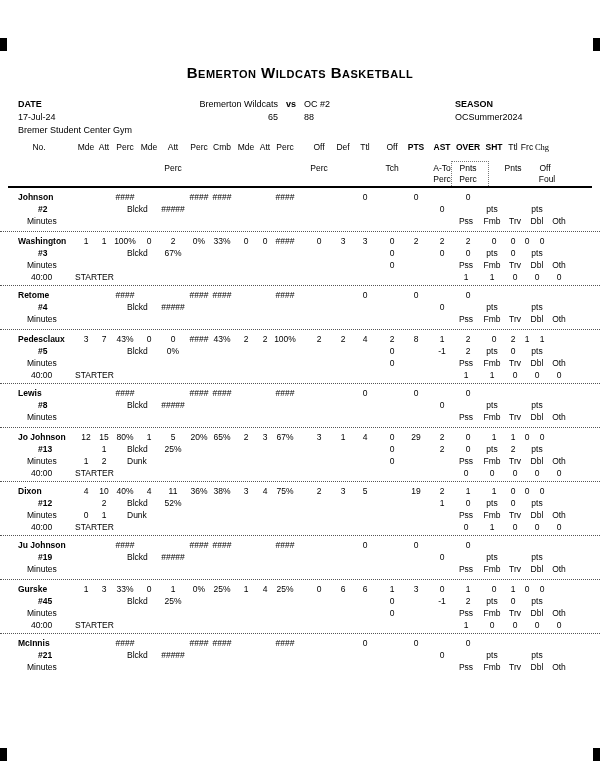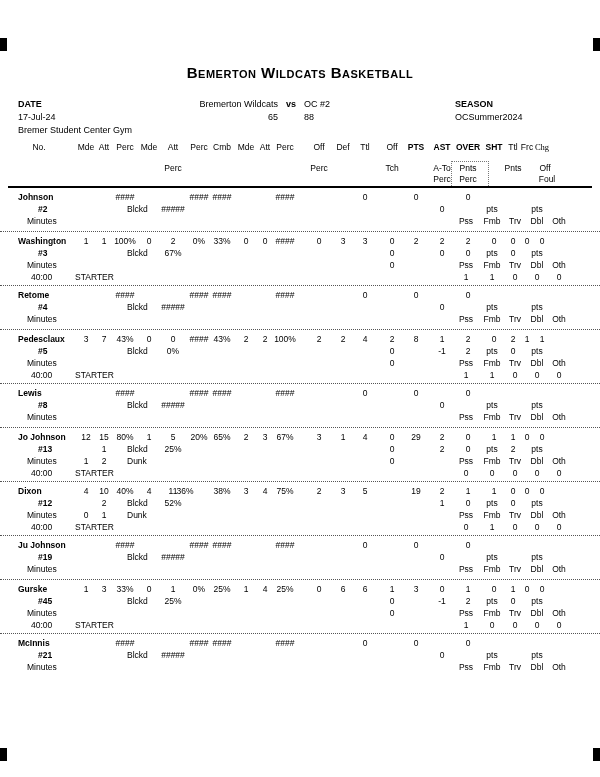--- a/index.html
+++ b/index.html
@@ -346,21 +346,21 @@
         </div>
       </div>
       <div class="prow row4">
         <div class="rline" style="top: 3px;">
           <span class="cell left b" style="left: 18px;">Dixon</span>
           <span class="cell" style="left: 86px;">4</span>
           <span class="cell" style="left: 104px;">10</span>
           <span class="cell" style="left: 125px;">40%</span>
           <span class="cell" style="left: 149px;">4</span>
           <span class="cell" style="left: 173px;">11</span>
-          <span class="cell" style="left: 185px; text-align: center;">36%</span>
+          <span class="cell" style="left: 199px; text-align: center;">36%</span>
           <span class="cell" style="left: 222px;">38%</span>
           <span class="cell" style="left: 246px;">3</span>
           <span class="cell" style="left: 265px;">4</span>
           <span class="cell" style="left: 285px;">75%</span>
           <span class="cell" style="left: 319px;">2</span>
           <span class="cell" style="left: 343px;">3</span>
           <span class="cell" style="left: 365px;">5</span>
           <span class="cell" style="left: 416px;">19</span>
           <span class="cell" style="left: 442px;">2</span>
           <span class="cell" style="left: 468px;">1</span>

